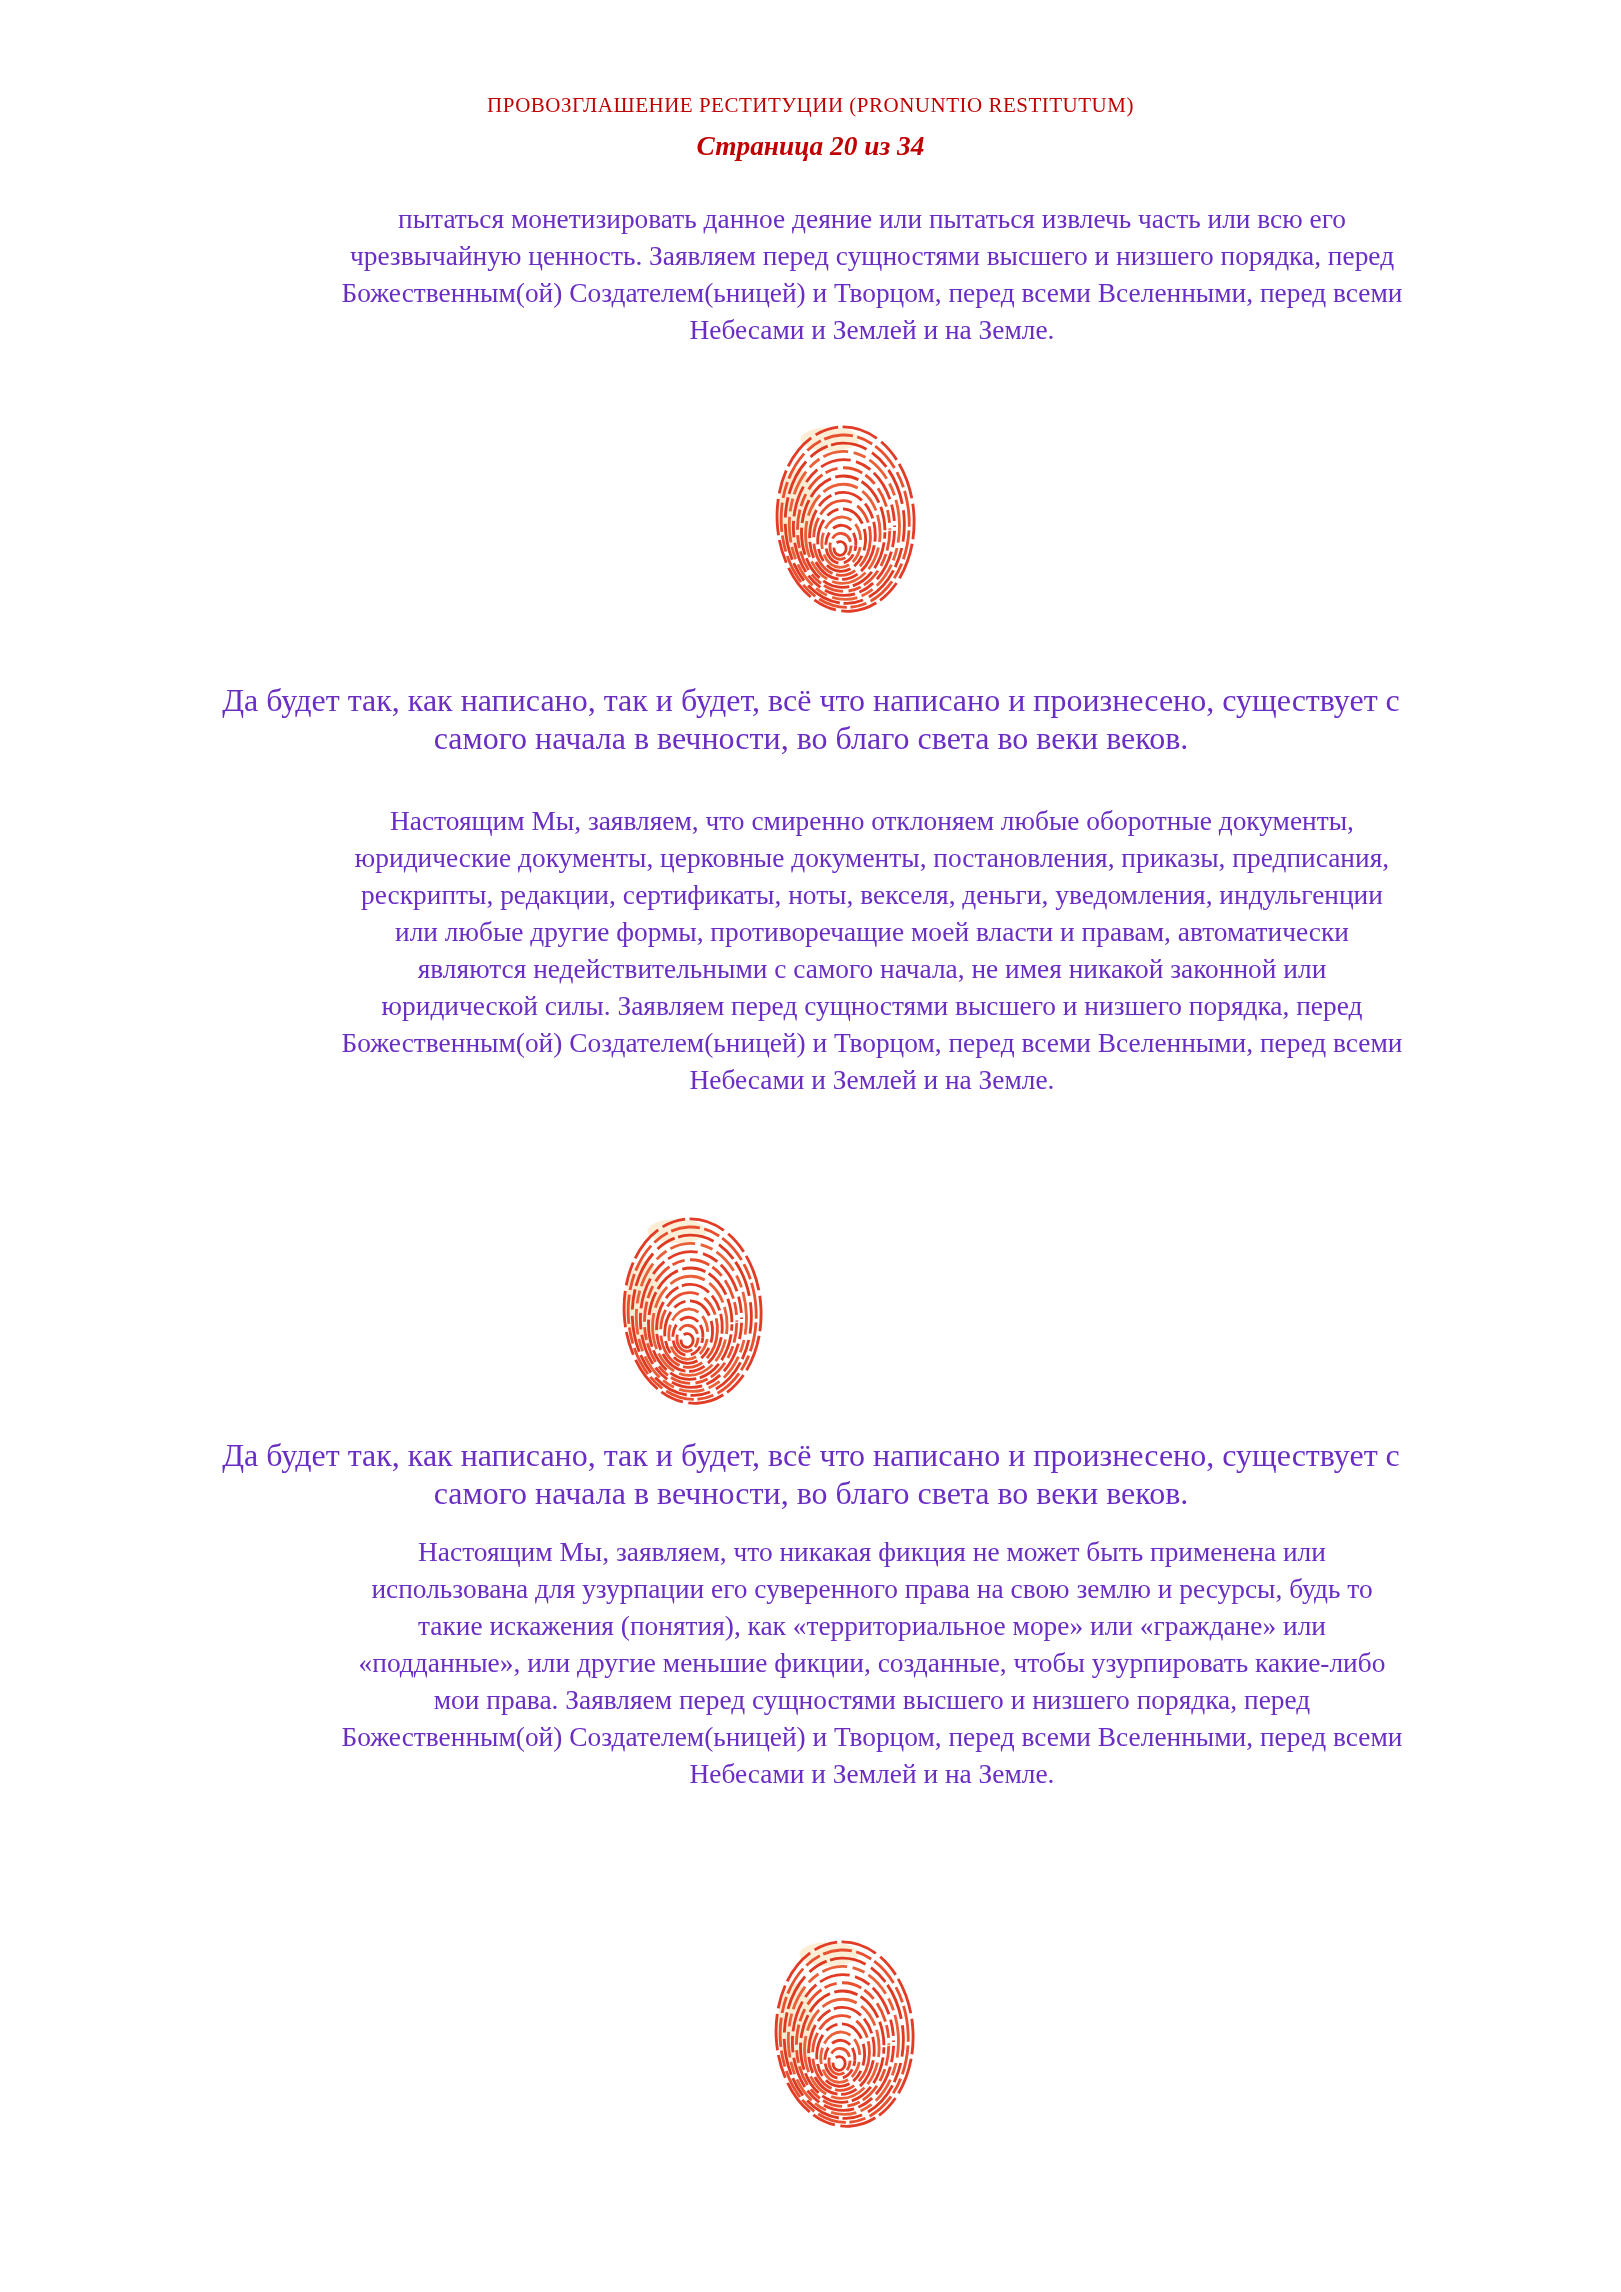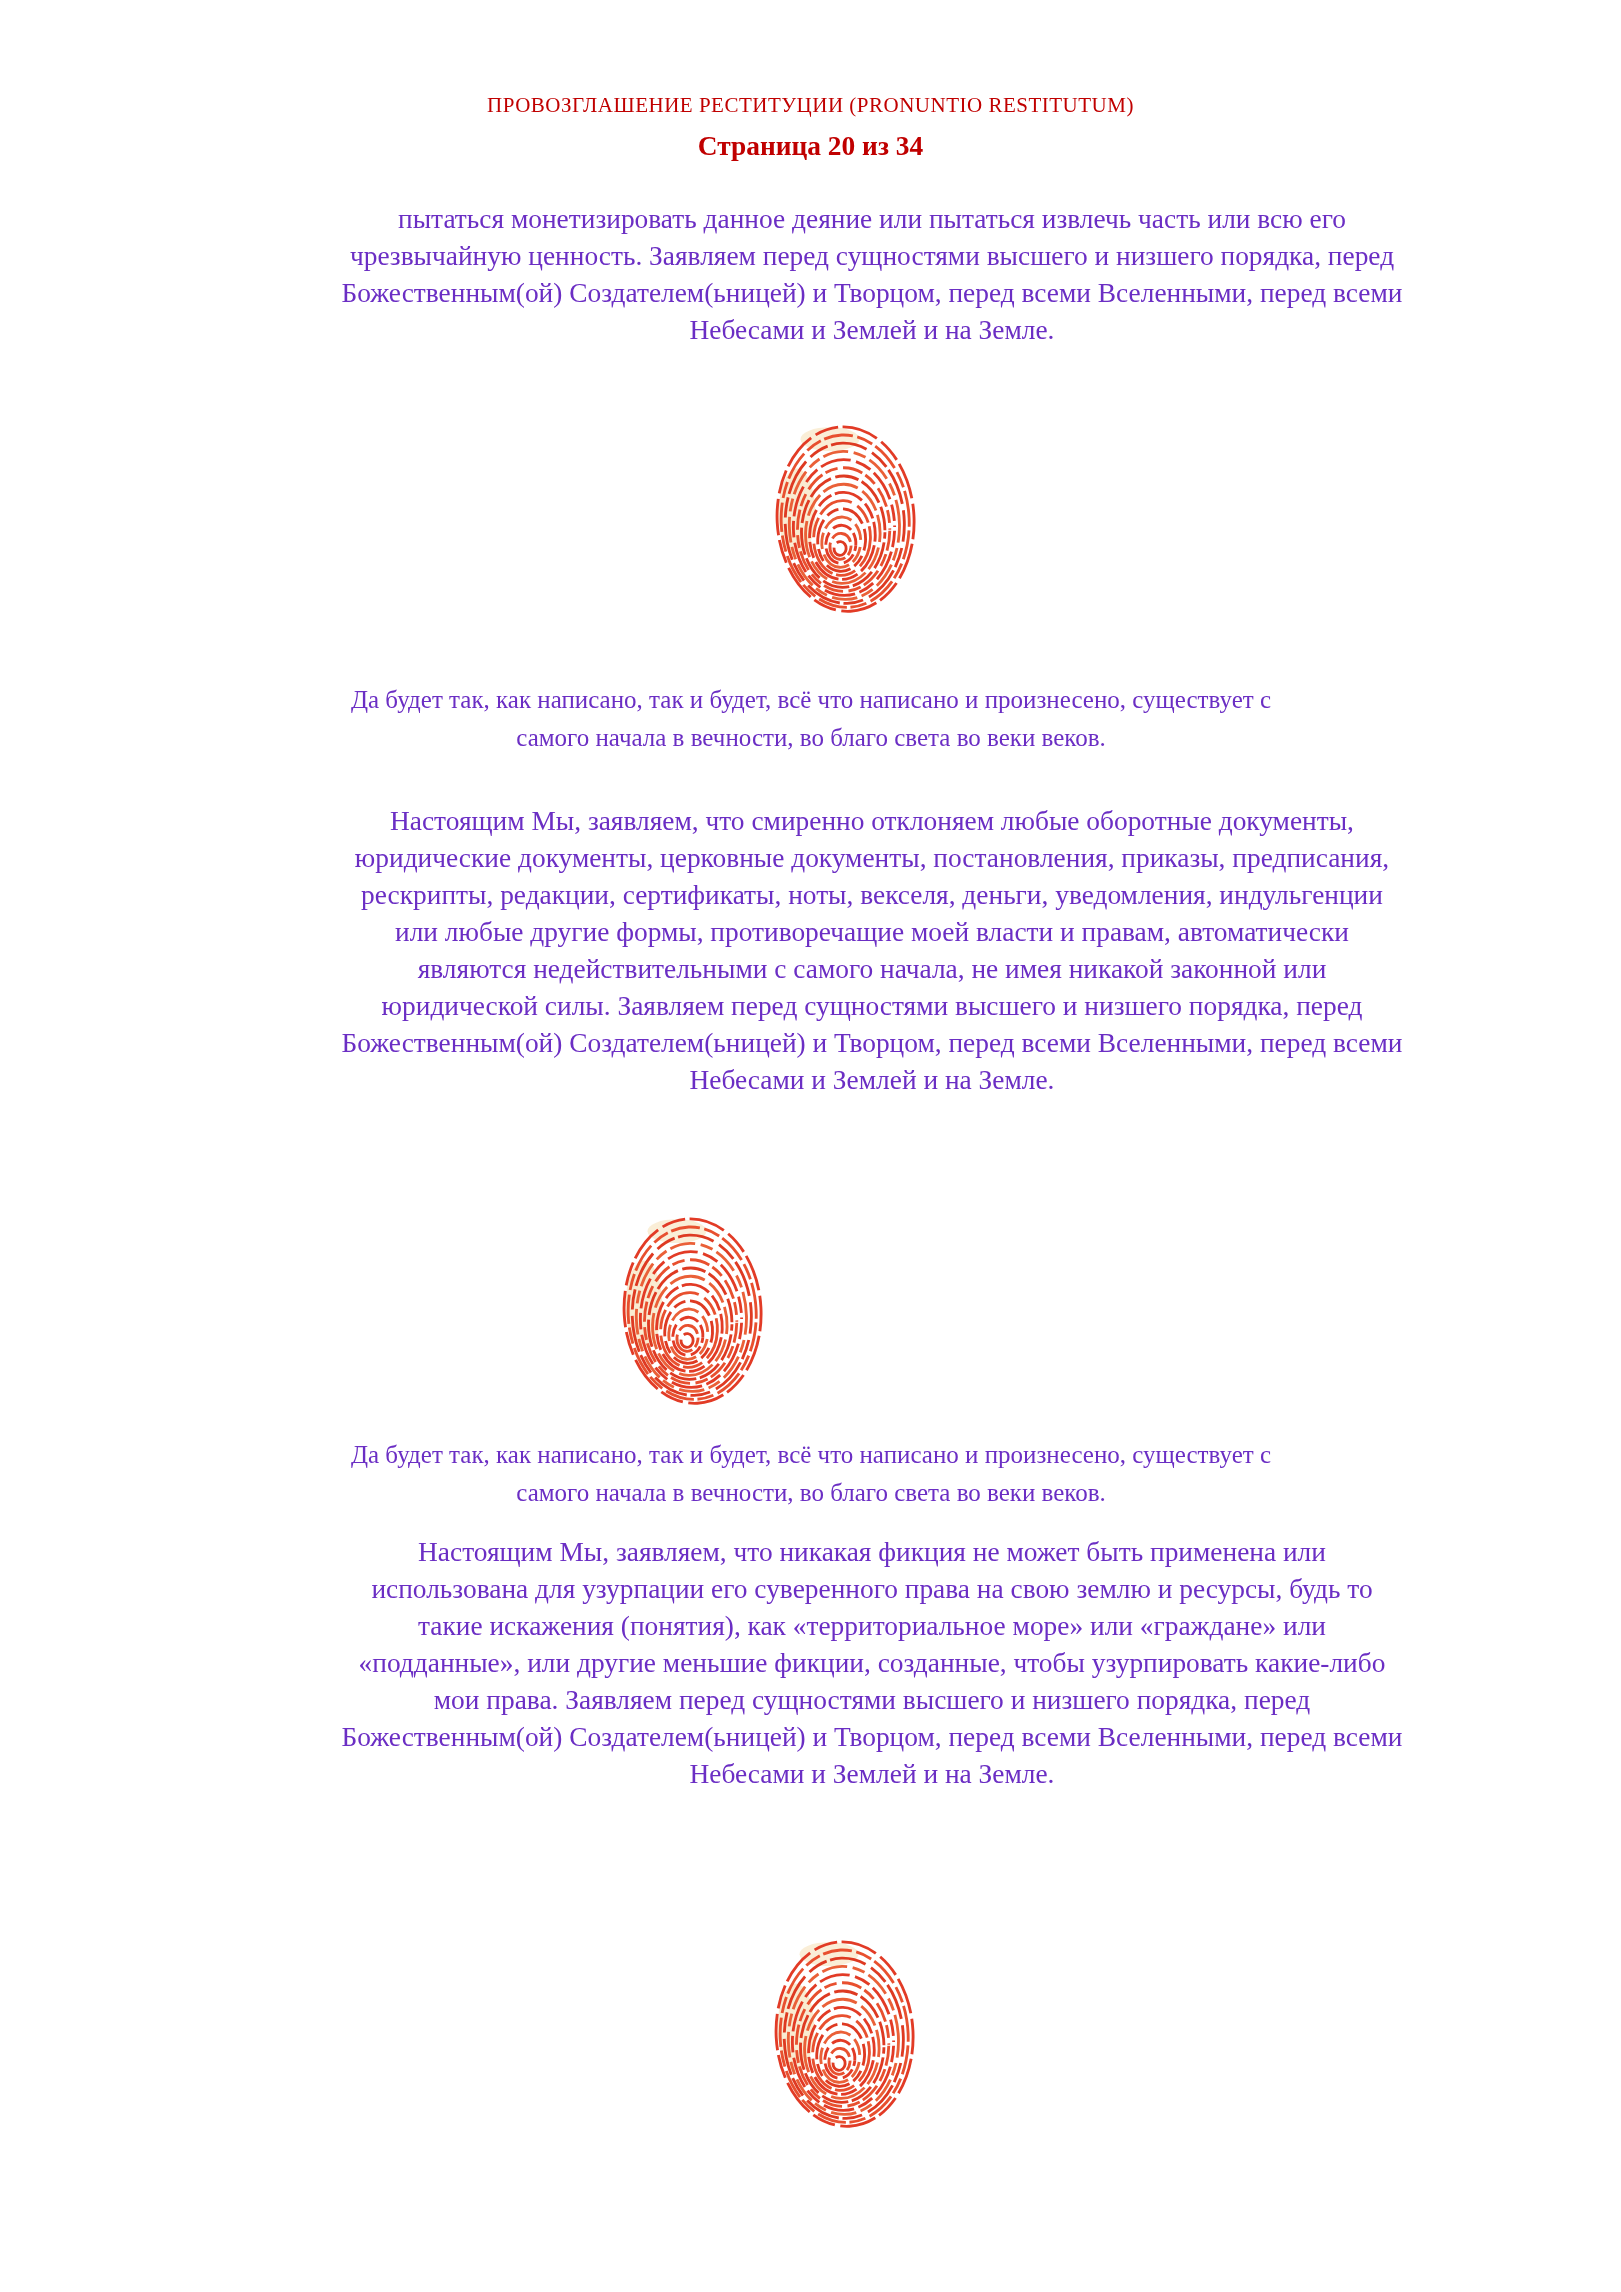--- a/index.html
+++ b/index.html
@@ -28,36 +28,37 @@
   }
   .doc-subtitle {
     position: absolute;
     top: 131px;
     left: 0;
     width: 100%;
     text-align: center;
     font-size: 27.4px;
     font-weight: bold;
     color: var(--heading-color, #c00000);
+    font-style: italic;
   }
   .body-para {
     position: absolute;
     left: 225px;
     width: 1294px;
     font-size: 27.4px;
     line-height: 37px;
     color: var(--body-color, #6b2ec4);
     white-space: pre-line;
     text-align: center;
   }
   .affirmation {
     position: absolute;
     left: 157px;
     width: 1308px;
-    font-size: 25px;
+    font-size: 32px;
     line-height: 38px;
     color: var(--body-color, #6b2ec4);
     white-space: pre-line;
     text-align: center;
   }
   .para-1 { top: 201px; }
   .affirmation-1 { top: 681px; }
   .para-2 { top: 803px; }
   .affirmation-2 { top: 1436px; }
   .para-3 { top: 1534px; }

